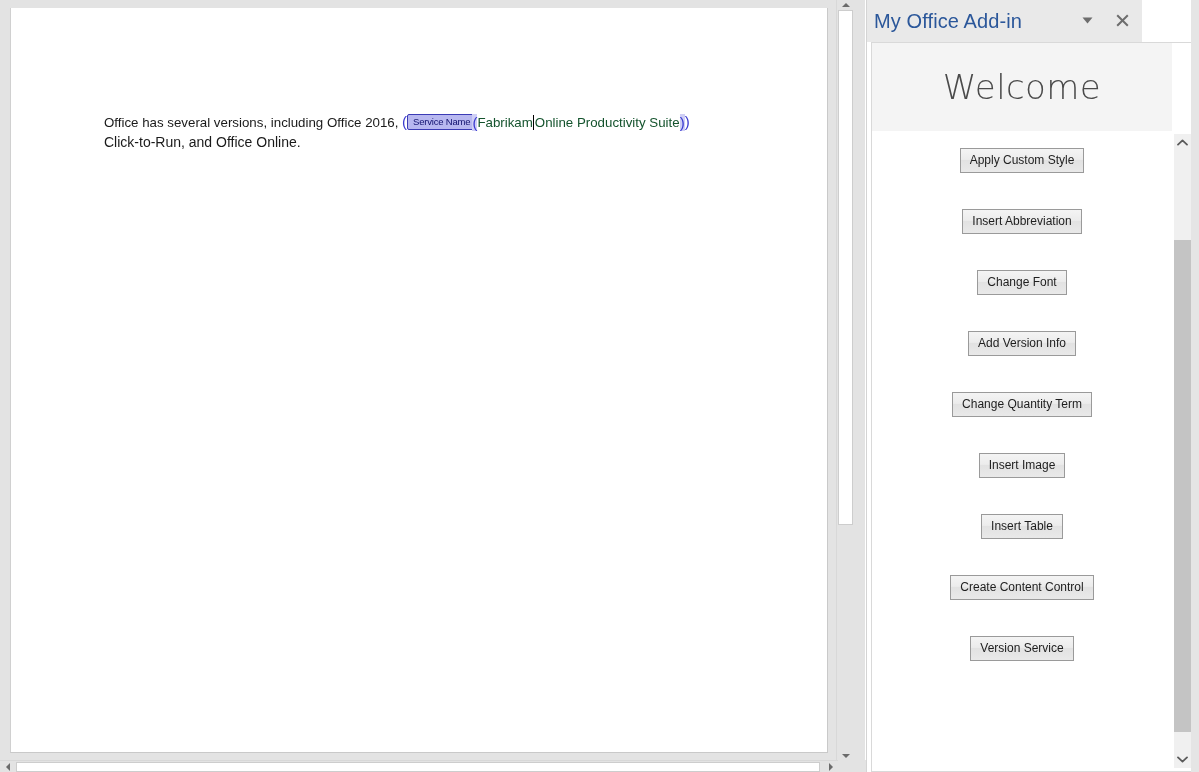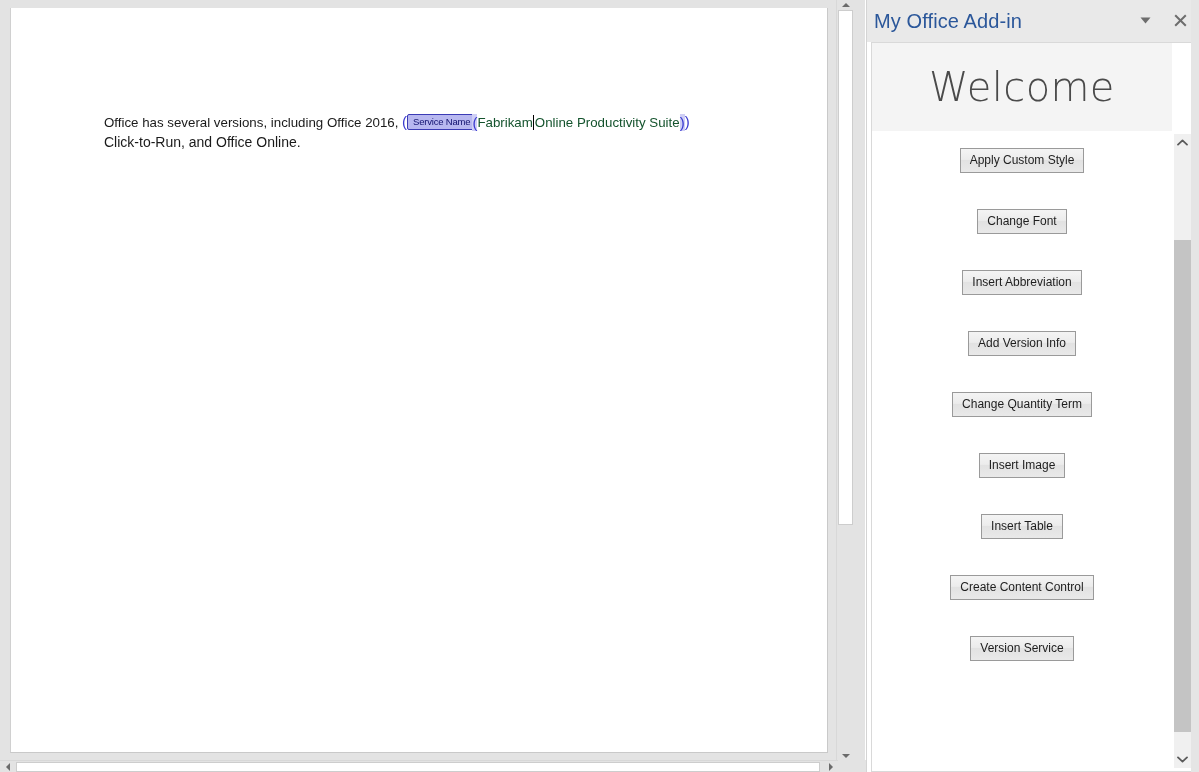--- a/index.html
+++ b/index.html
@@ -140,21 +140,21 @@
 
   
   #taskpane {
     position: absolute; left: 866px; top: 0;
     width: 333px; height: 772px;
     background: #ffffff;
     border-left: 1px solid #d4d4d4;
   }
   #tp-header {
     position: absolute; left: 0; top: 0;
-    width: 333px; height: 42px;
+    width: 275px; height: 42px;
     background: #e9e9e9;
     display: flex; align-items: center;
   }
   #tp-title {
     margin-left: 7px;
     font-size: 20px;
     color: #2b579a;
     font-weight: 400;
     letter-spacing: 0.1px;
     white-space: nowrap;
@@ -176,21 +176,21 @@
     border-right: none;
     overflow: hidden;
   }
   #tp-welcome-band {
     position: absolute; left: 0; top: 0;
     width: 300px; height: 88px;
     background: #f4f4f4;
     display: flex; align-items: center; justify-content: center;
   }
   #tp-welcome-text {
-    font-size: 40px;
+    font-size: 34px;
     color: #4a4a4a;
     font-weight: 300;
     letter-spacing: 0.4px;
     font-family: "DejaVu Sans", sans-serif;
   }
   #tp-buttons {
     position: absolute; left: 0; top: 88px;
     width: 300px; height: 640px;
     padding-top: 17px;
   }
@@ -294,24 +294,24 @@
 
       <div id="tp-welcome-band">
         <div id="tp-welcome-text">Welcome</div>
       </div>
 
       <div id="tp-buttons">
         <div class="tp-btn-row">
           <button class="tp-btn">Apply Custom Style</button>
         </div>
         <div class="tp-btn-row">
+          <button class="tp-btn">Insert Abbreviation</button>
+        </div>
+        <div class="tp-btn-row">
           <button class="tp-btn">Change Font</button>
-        </div>
-        <div class="tp-btn-row">
-          <button class="tp-btn">Insert Abbreviation</button>
         </div>
         <div class="tp-btn-row">
           <button class="tp-btn">Add Version Info</button>
         </div>
         <div class="tp-btn-row">
           <button class="tp-btn">Change Quantity Term</button>
         </div>
         <div class="tp-btn-row">
           <button class="tp-btn">Insert Image</button>
         </div>

